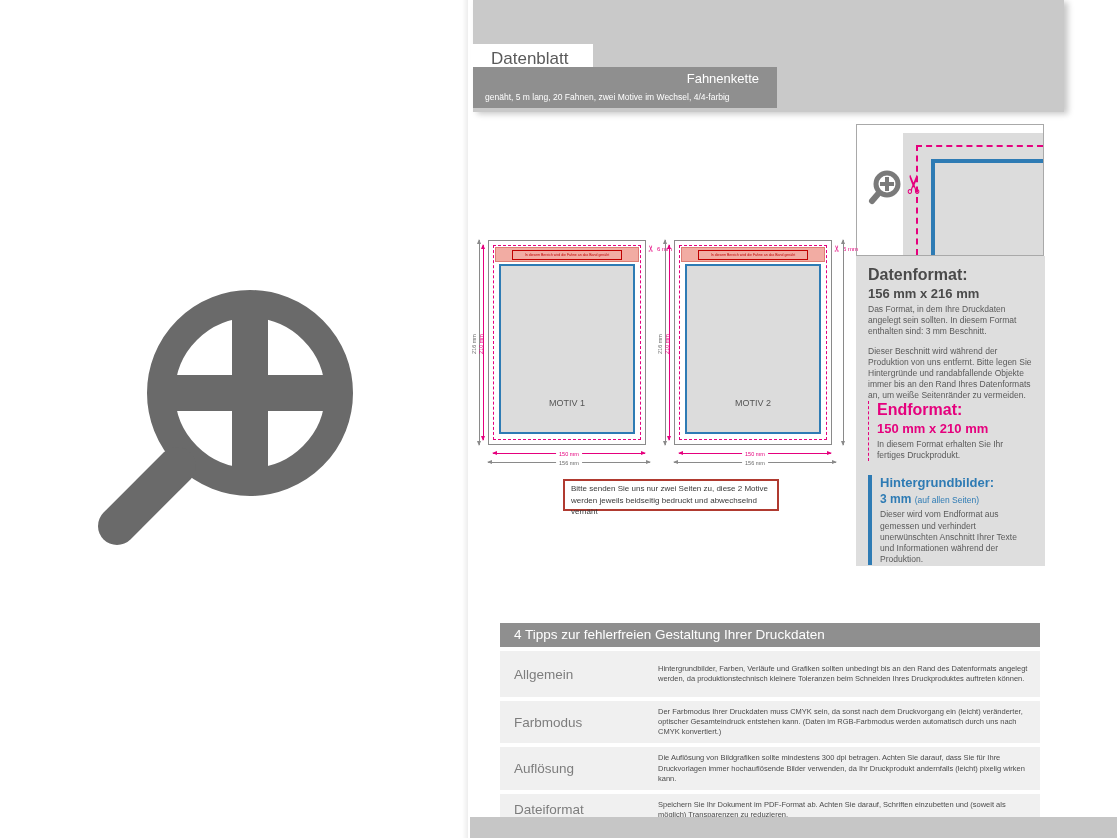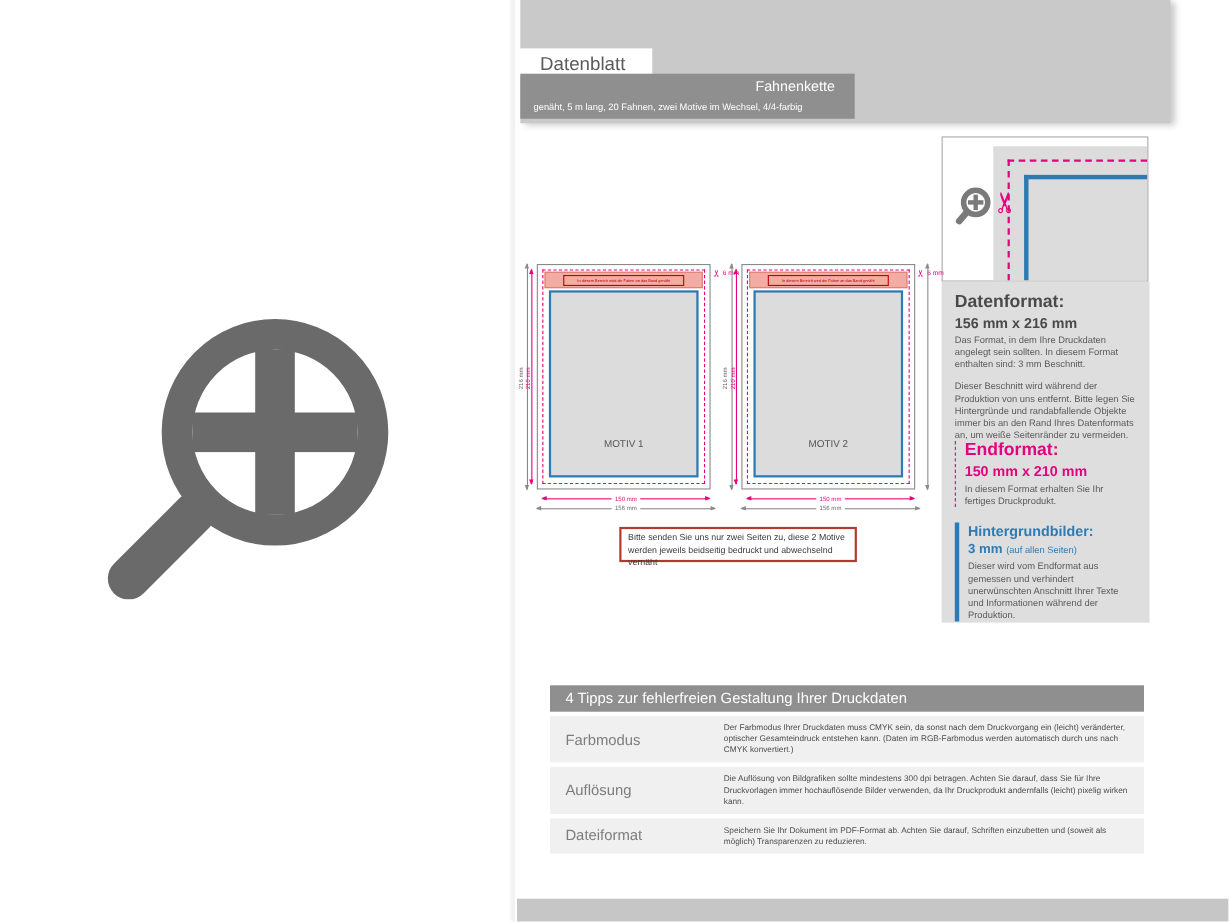--- a/index.html
+++ b/index.html
@@ -221,20 +221,24 @@
     </div>
     <div class="hdim dark" style="left:0;bottom:-18px;width:162px;">
       <span class="hlab dark">156 mm</span>
     </div>
   </div>
 
   <div class="note-box">Bitte senden Sie uns nur zwei Seiten zu, diese 2 Motive werden jeweils beidseitig bedruckt und abwechselnd vernäht</div>
 
   <div class="tips">
     <div class="tips-header">4 Tipps zur fehlerfreien Gestaltung Ihrer Druckdaten</div>
+    <div class="tip-row" style="min-height:46px;">
+      <div class="tip-label">Allgemein</div>
+      <div class="tip-text">Hintergrundbilder, Farben, Verläufe und Grafiken sollten unbedingt bis an den Rand des Datenformats angelegt werden, da produktionstechnisch kleinere Toleranzen beim Schneiden Ihres Druckproduktes auftreten können.</div>
+    </div>
     <div class="tip-row" style="min-height:42px;">
       <div class="tip-label">Farbmodus</div>
       <div class="tip-text">Der Farbmodus Ihrer Druckdaten muss CMYK sein, da sonst nach dem Druckvorgang ein (leicht) veränderter, optischer Gesamteindruck entstehen kann. (Daten im RGB-Farbmodus werden automatisch durch uns nach CMYK konvertiert.)</div>
     </div>
     <div class="tip-row" style="min-height:42px;">
       <div class="tip-label">Auflösung</div>
       <div class="tip-text">Die Auflösung von Bildgrafiken sollte mindestens 300 dpi betragen. Achten Sie darauf, dass Sie für Ihre Druckvorlagen immer hochauflösende Bilder verwenden, da Ihr Druckprodukt andernfalls (leicht) pixelig wirken kann.</div>
     </div>
     <div class="tip-row" style="min-height:30px;">
       <div class="tip-label">Dateiformat</div>

